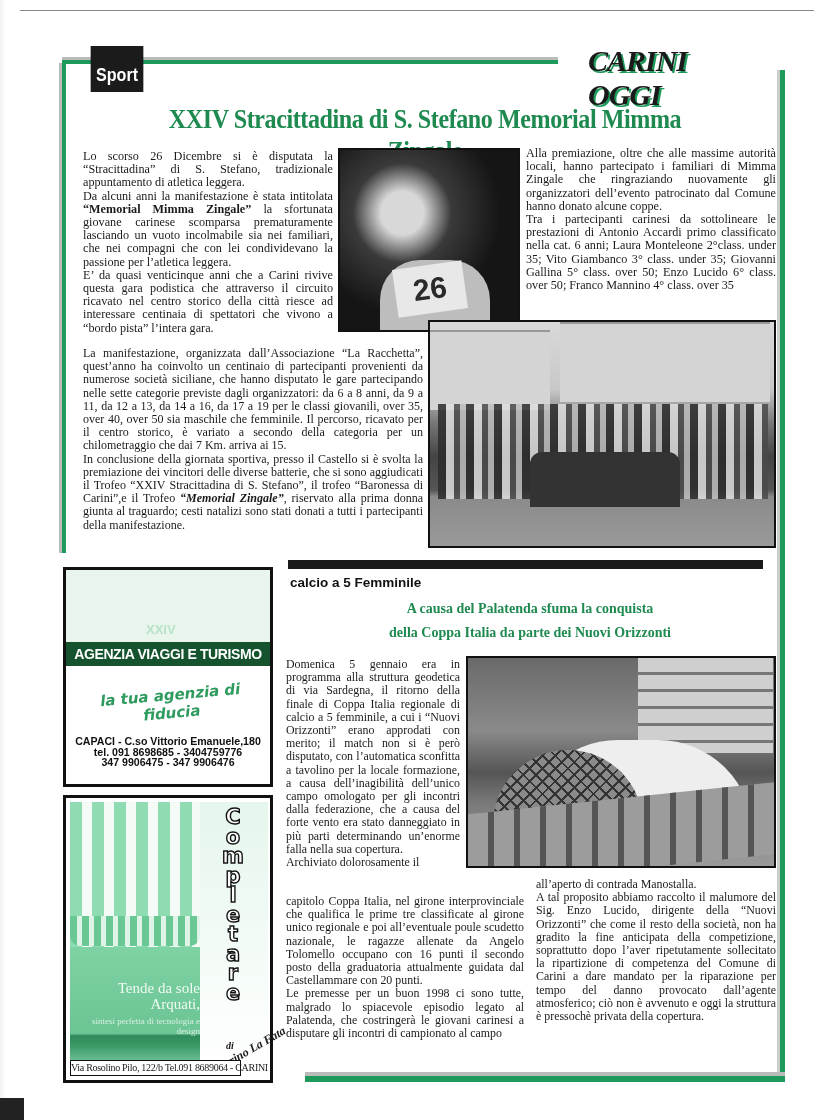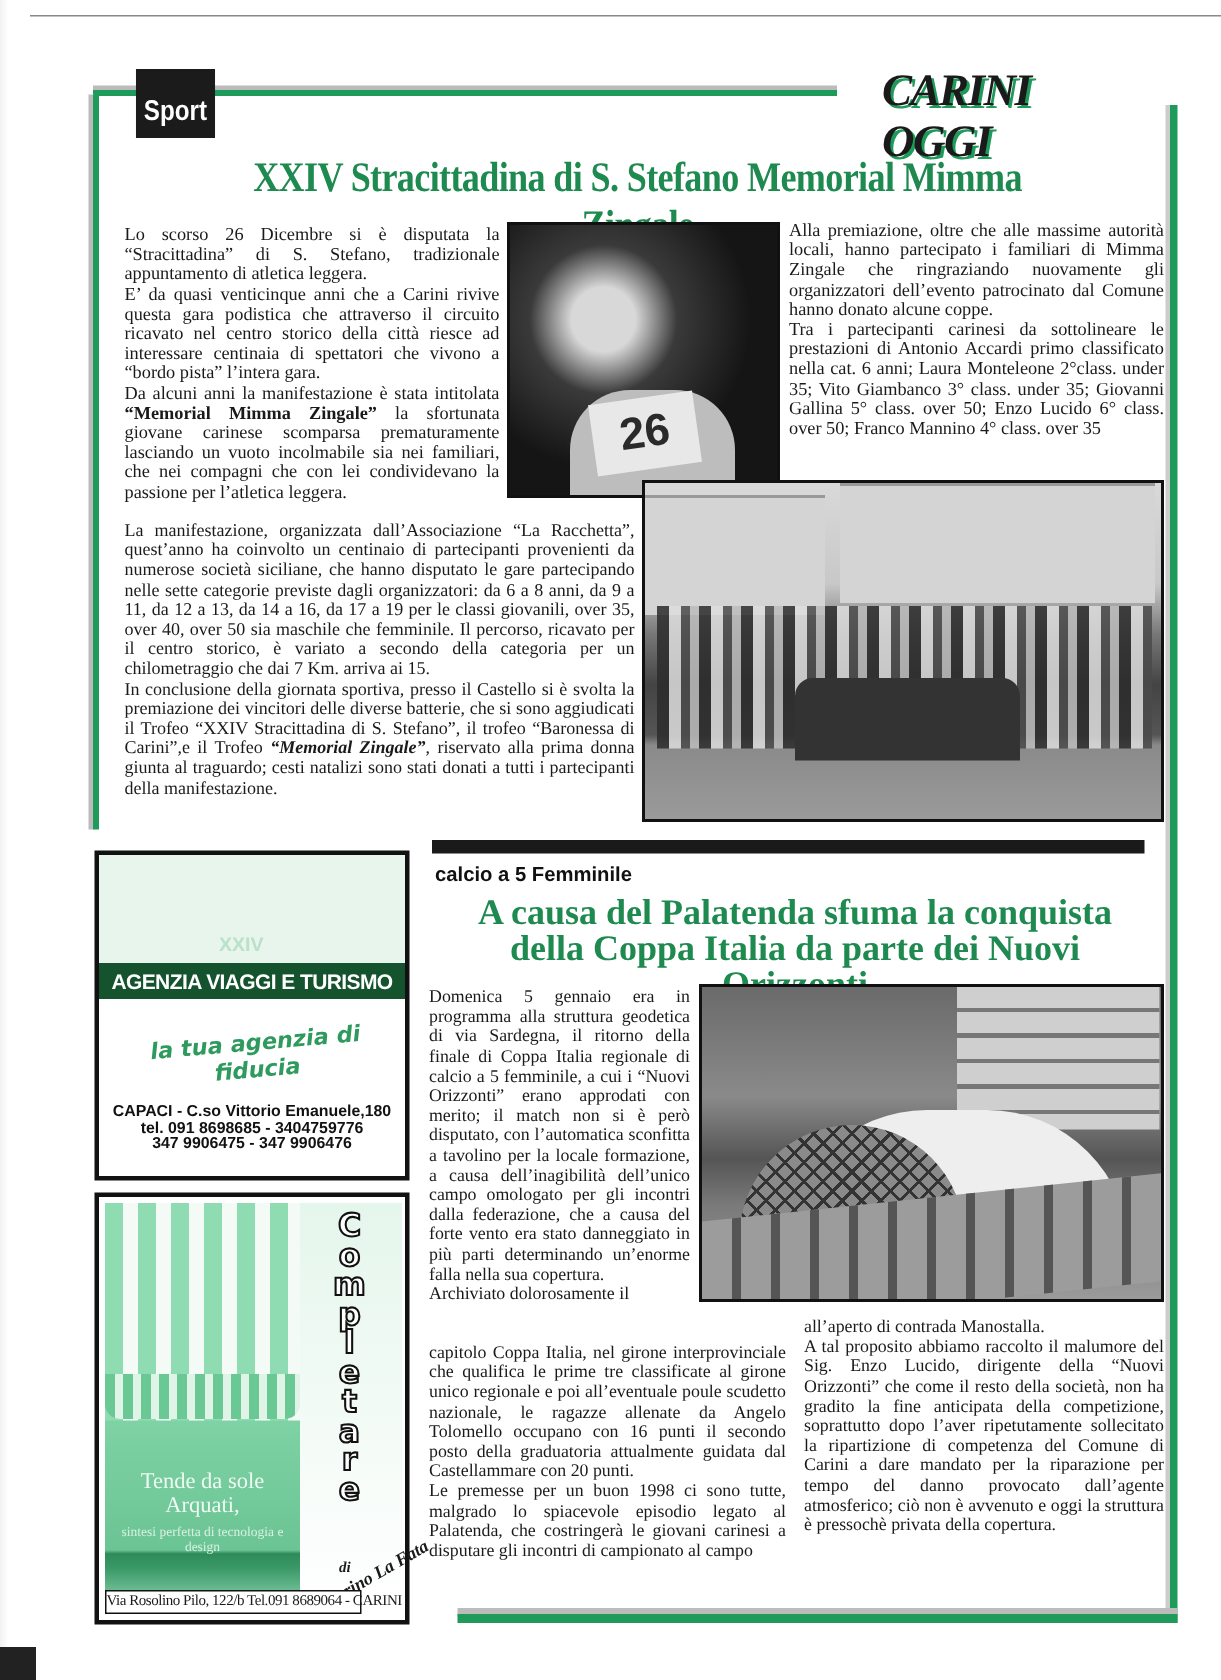--- a/index.html
+++ b/index.html
@@ -62,37 +62,37 @@
 
   .ad-tende { position: absolute; left: 63px; top: 795px; width: 210px; height: 288px; border: 3px solid #111; background: #fff; }
   .ad-tende .awning { position: absolute; left: 4px; top: 4px; width: 130px; height: 270px;
     background: linear-gradient(to bottom, transparent 0 50%, #7dd3a6 50% 100%); }
   .ad-tende .stripes { position: absolute; left: 4px; top: 4px; width: 130px; height: 145px;
     background: repeating-linear-gradient(90deg, #8fdcb2 0 12px, #f4fbf7 12px 22px); }
   .ad-tende .valance { position: absolute; left: 4px; top: 118px; width: 130px; height: 30px;
     background: repeating-linear-gradient(90deg, #69c894 0 7px, #dff3e7 7px 12px); border-radius: 0 0 10px 10px; }
   .ad-tende .lower { position: absolute; left: 4px; top: 150px; width: 130px; height: 122px;
     background: linear-gradient(to bottom, #7ed2a4 0%, #6bc493 70%, #2f8a5a 72%, #3a9967 80%, #8bd3ad 100%); }
-  .ad-tende .brand { position: absolute; left: 4px; top: 182px; width: 130px; text-align: center; color: #f0faf4;
+  .ad-tende .brand { position: absolute; left: 4px; top: 182px; width: 130px; text-align: right; color: #f0faf4;
     font-family: "Liberation Serif", serif; font-size: 15px; line-height: 16px; }
   .ad-tende .brand .sub { font-size: 9px; line-height: 10px; display: block; margin-top: 4px; color: #d7f0e2; }
   .ad-tende .right { position: absolute; left: 134px; top: 4px; width: 68px; height: 270px; background: linear-gradient(to bottom, #e5f6ec, #fff); }
   .ad-tende .vertical { position: absolute; left: 150px; top: 10px; width: 34px; text-align: center;
     font-family: "DejaVu Sans", sans-serif; font-weight: bold; font-size: 21px; line-height: 19.5px; color: #fff;
     -webkit-text-stroke: 1.4px #111; letter-spacing: 0; }
   .ad-tende .di { position: absolute; left: 160px; top: 222px; font-family: "Liberation Serif", serif; font-style: italic; font-size: 10px; font-weight: bold; margin-top: 20px; }
   .ad-tende .sign { position: absolute; left: 146px; top: 244px; font-family: "Liberation Serif", serif; font-style: italic; font-weight: bold;
     font-size: 12px; transform: rotate(-30deg); white-space: nowrap; }
   .ad-tende .footer { position: absolute; left: 4px; top: 262px; width: 171px; height: 16px; border: 1px solid #111; background: #fff;
     font-family: "Liberation Serif", serif; font-size: 10px; line-height: 14px; text-align: center; white-space: nowrap; letter-spacing: -0.3px; }
 
   .black-bar { position: absolute; left: 288px; top: 560px; width: 475px; height: 9px; background: #1a1a1a; }
   .kicker { position: absolute; left: 290px; top: 575px; font-family: "Liberation Sans", sans-serif; font-weight: bold; font-size: 13.5px; color: #111; }
   .headline2 { position: absolute; left: 290px; top: 597px; width: 480px; text-align: center; color: #1e8a50;
-    font-family: "Liberation Serif", serif; font-weight: bold; font-size: 24px; line-height: 24px; }
+    font-family: "Liberation Serif", serif; font-weight: bold; font-size: 14px; line-height: 24px; }
 
   .photo-tent { left: 466px; top: 656px; width: 310px; height: 212px;
     background: linear-gradient(to bottom, #6a6a6a 0%, #8a8a8a 35%, #555 55%, #7a7a7a 70%, #9a9a9a 100%); }
   .photo-tent .tower { position: absolute; left: 170px; top: 0; width: 135px; height: 95px; background: #cfcfcf;
     background-image: repeating-linear-gradient(to bottom, transparent 0 14px, #777 14px 17px); }
   .photo-tent .dome { position: absolute; left: 55px; top: 82px; width: 230px; height: 95px; border-radius: 120px 120px 0 0; background: #eeeeee; }
   .photo-tent .frame { position: absolute; left: 25px; top: 92px; width: 150px; height: 85px; border-radius: 80px 80px 0 0;
     background: repeating-linear-gradient(45deg, #333 0 2px, transparent 2px 9px), repeating-linear-gradient(-45deg, #333 0 2px, #8a8a8a 2px 9px); }
   .photo-tent .block { position: absolute; left: 0; top: 140px; width: 310px; height: 72px; background: #9c9c9c; transform: skewY(-6deg);
     background-image: repeating-linear-gradient(90deg, transparent 0 20px, #555 20px 26px); }
@@ -109,22 +109,22 @@
 <div class="frame-right"></div>
 <div class="frame-bottom"></div>
 
 <div class="sport-tab">Sport</div>
 <div class="masthead">CARINI OGGI</div>
 
 <div class="headline1">XXIV Stracittadina di S. Stefano Memorial Mimma Zingale</div>
 
 <div class="col" style="left:83px; top:150px; width:250px;">
   <p>Lo scorso 26 Dicembre si è disputata la “Stracittadina” di S. Stefano, tradizionale appuntamento di atletica leggera.</p>
+  <p><span>Da alcuni anni la manifestazione è stata intitolata</span> <b>“Memorial Mimma Zingale”</b><span> la sfortunata giovane carinese scomparsa prematuramente lasciando un vuoto incolmabile sia nei familiari, che nei compagni che con lei condividevano la passione per l’atletica leggera.</span></p>
   <p>E’ da quasi venticinque anni che a Carini rivive questa gara podistica che attraverso il circuito ricavato nel centro storico della città riesce ad interessare centinaia di spettatori che vivono a “bordo pista” l’intera gara.</p>
-  <p><span>Da alcuni anni la manifestazione è stata intitolata</span> <b>“Memorial Mimma Zingale”</b><span> la sfortunata giovane carinese scomparsa prematuramente lasciando un vuoto incolmabile sia nei familiari, che nei compagni che con lei condividevano la passione per l’atletica leggera.</span></p>
 </div>
 
 <div class="col" style="left:83px; top:347px; width:340px; font-size:12px;">
   <p>La manifestazione, organizzata dall’Associazione “La Racchetta”, quest’anno ha coinvolto un centinaio di partecipanti provenienti da numerose società siciliane, che hanno disputato le gare partecipando nelle sette categorie previste dagli organizzatori: da 6 a 8 anni, da 9 a 11, da 12  a 13, da 14 a 16, da 17 a 19 per le classi giovanili, over 35, over 40, over 50 sia maschile che femminile. Il percorso, ricavato per il centro storico, è variato a secondo della categoria per un chilometraggio che dai 7 Km. arriva ai 15.</p>
   <p><span>In conclusione della giornata sportiva, presso il Castello si è svolta la premiazione dei vincitori delle diverse batterie, che si sono aggiudicati il Trofeo “XXIV Stracittadina di S. Stefano”, il trofeo “Baronessa di Carini”,e  il Trofeo </span><span class="bi">“Memorial Zingale”</span><span>, riservato alla prima donna giunta al traguardo; cesti natalizi sono stati donati a tutti i partecipanti della manifestazione.</span></p>
 </div>
 
 <div class="photo photo-girl">
   <div class="shoulder"></div>
   <div class="bib">26</div>

